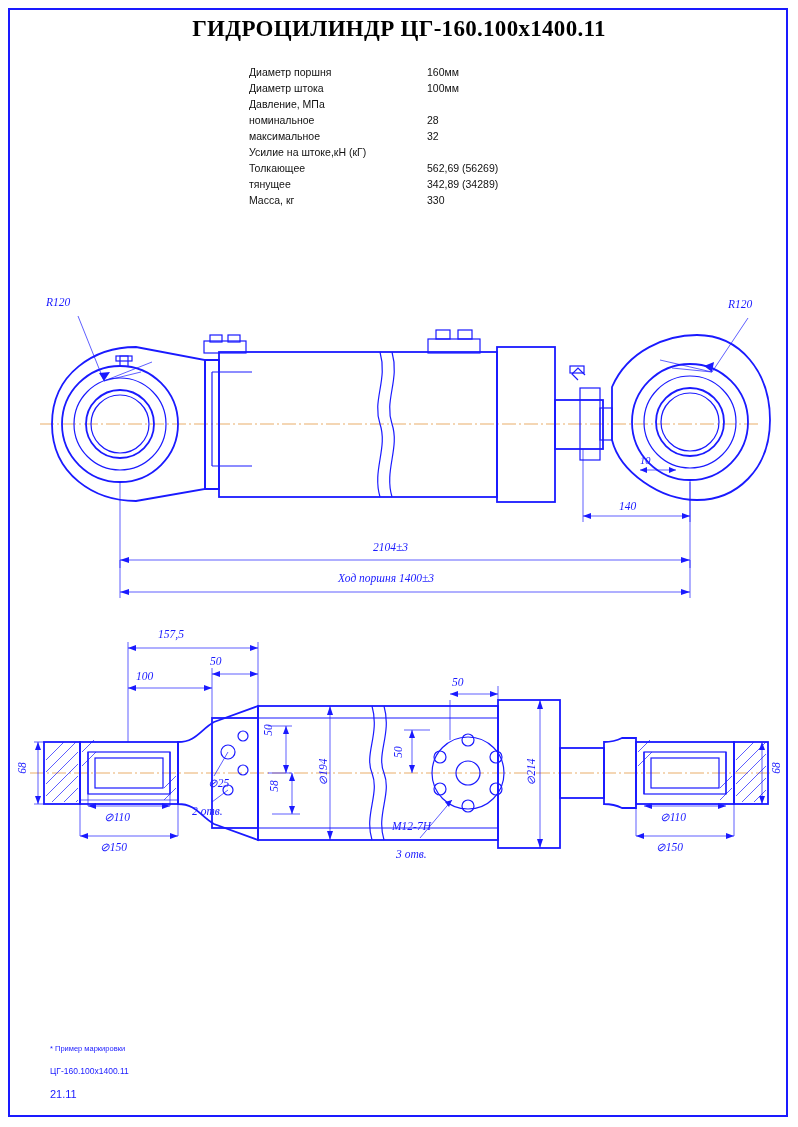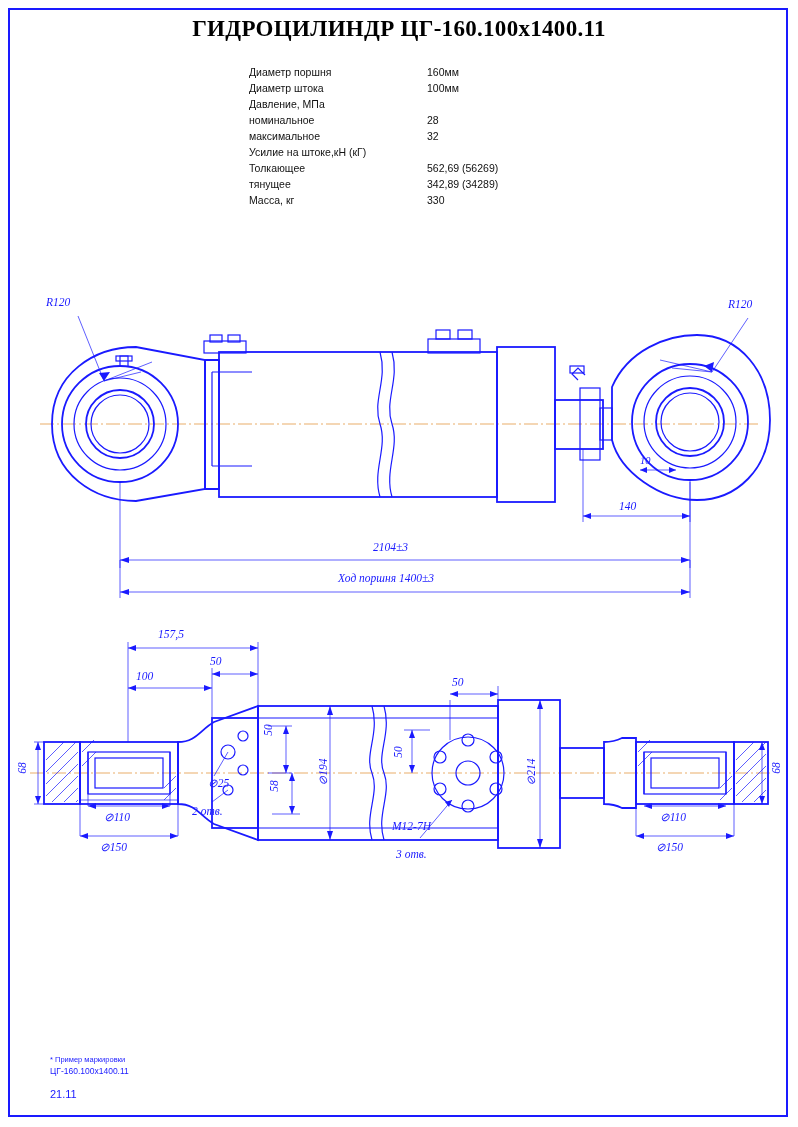--- a/index.html
+++ b/index.html
@@ -310,17 +310,17 @@
   <div class="dim rot" style="left:518px; top:765px; transform:rotate(-90deg);">⊘214</div>
 
   <div class="dim" style="left:392px; top:820px;">M12-7H</div>
   <div class="dim" style="left:396px; top:848px;">3 отв.</div>
 
   <div class="dim" style="left:104px; top:810px;">⊘110</div>
   <div class="dim" style="left:100px; top:840px;">⊘150</div>
   <div class="dim" style="left:660px; top:810px;">⊘110</div>
   <div class="dim" style="left:656px; top:840px;">⊘150</div>
 
-  <div class="foot" style="left:50px; top:1044px;margin-top:11px;">* Пример маркировки</div>
+  <div class="foot" style="left:50px; top:1044px;">* Пример маркировки</div>
   <div class="foot" style="left:50px; top:1066px; font-size:8.5px;">ЦГ-160.100х1400.11</div>
   <div class="foot" style="left:50px; top:1088px; font-size:11px;">21.11</div>
 
 </div>
 
 </body></html>

